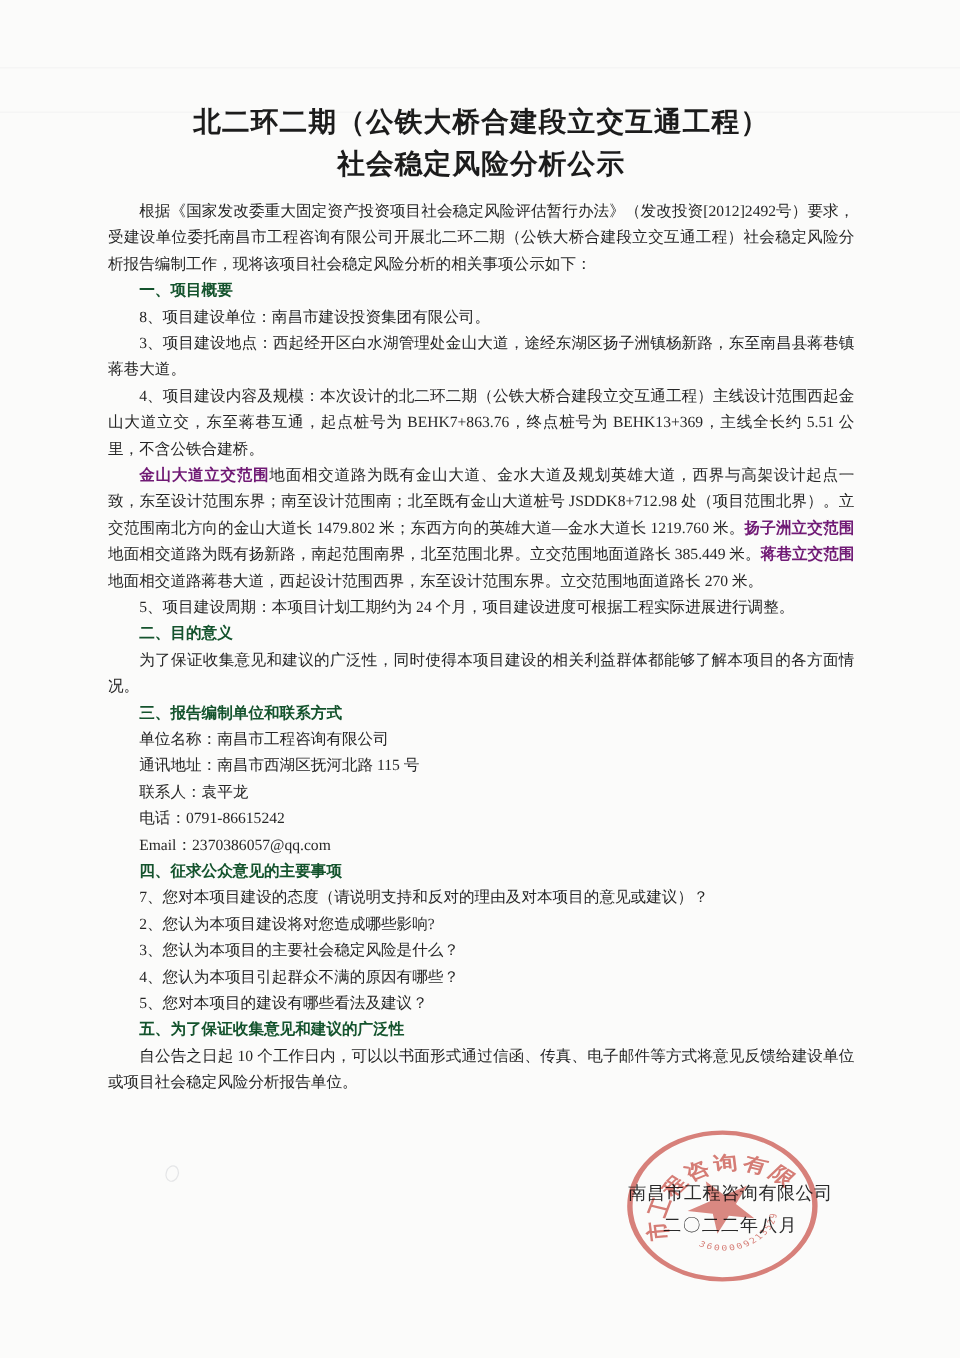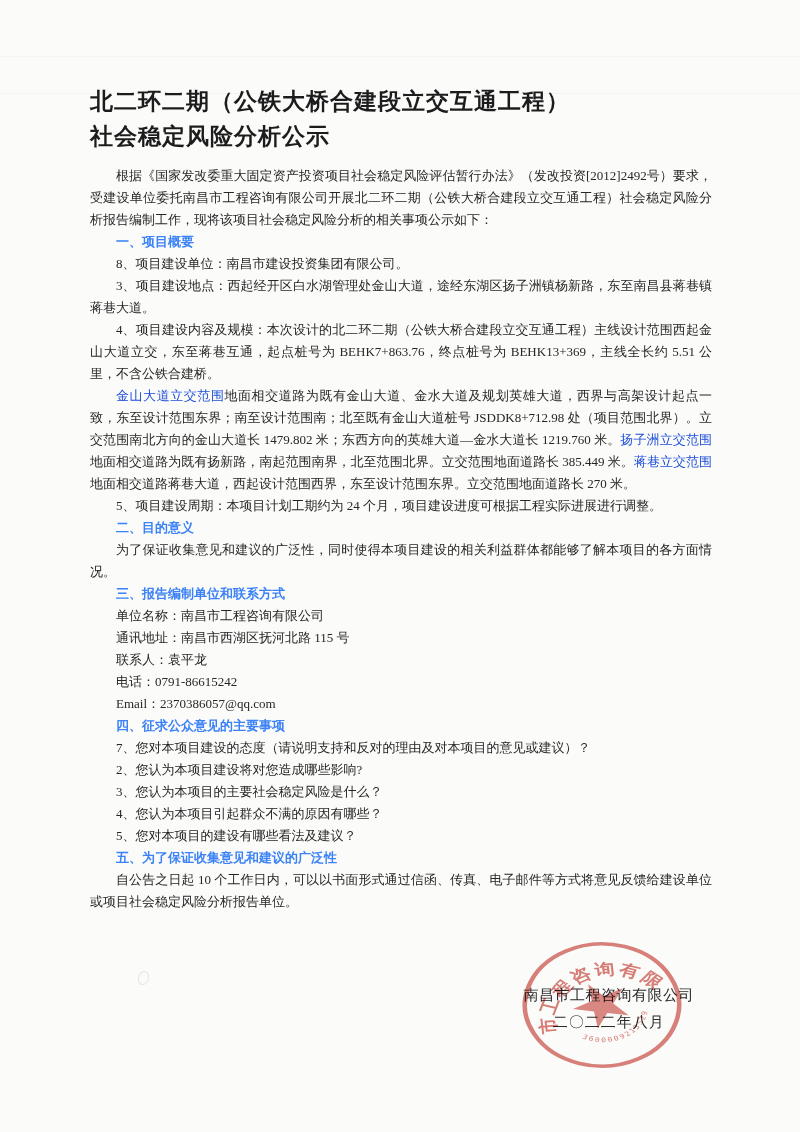--- a/index.html
+++ b/index.html
@@ -11,30 +11,30 @@
     position:relative;
     overflow:hidden;
   }
   .page{
     position:absolute; inset:0;
     padding:84px 88px 0 90px;
     box-sizing:border-box;
   }
   .title{
     font-size:23px; line-height:35px; font-weight:bold;
-    color:#1c1c1c; letter-spacing:1px;
+    text-align:center; color:#1c1c1c; letter-spacing:1px;
   }
   .docbody{ margin-top:11px; font-size:13px; line-height:22px; }
   .p{
     margin:0; text-indent:2em; text-align:justify;
     word-break:break-all;
   }
   .line{ margin:0; text-indent:2em; }
-  .hd{ margin:0; text-indent:2em; font-weight:bold; color:#3b82f6; }
-  .b{ font-weight:normal; color:#1d4ed8; }
+  .hd{ margin:0; text-indent:2em; font-weight:bold; color:#14532d; }
+  .b{ font-weight:bold; color:#701a75; }
   .signature{
     position:absolute; top:985px; right:106px;
     text-align:center; font-size:15px; color:#2a2a2a;
     line-height:20px; letter-spacing:0.5px;
   }
   .signature .date{ margin-top:7px; letter-spacing:1px; }
   .seal{
     position:absolute; left:520px; top:940px;
     width:164px; height:130px;
     mix-blend-mode:multiply; opacity:0.8;

